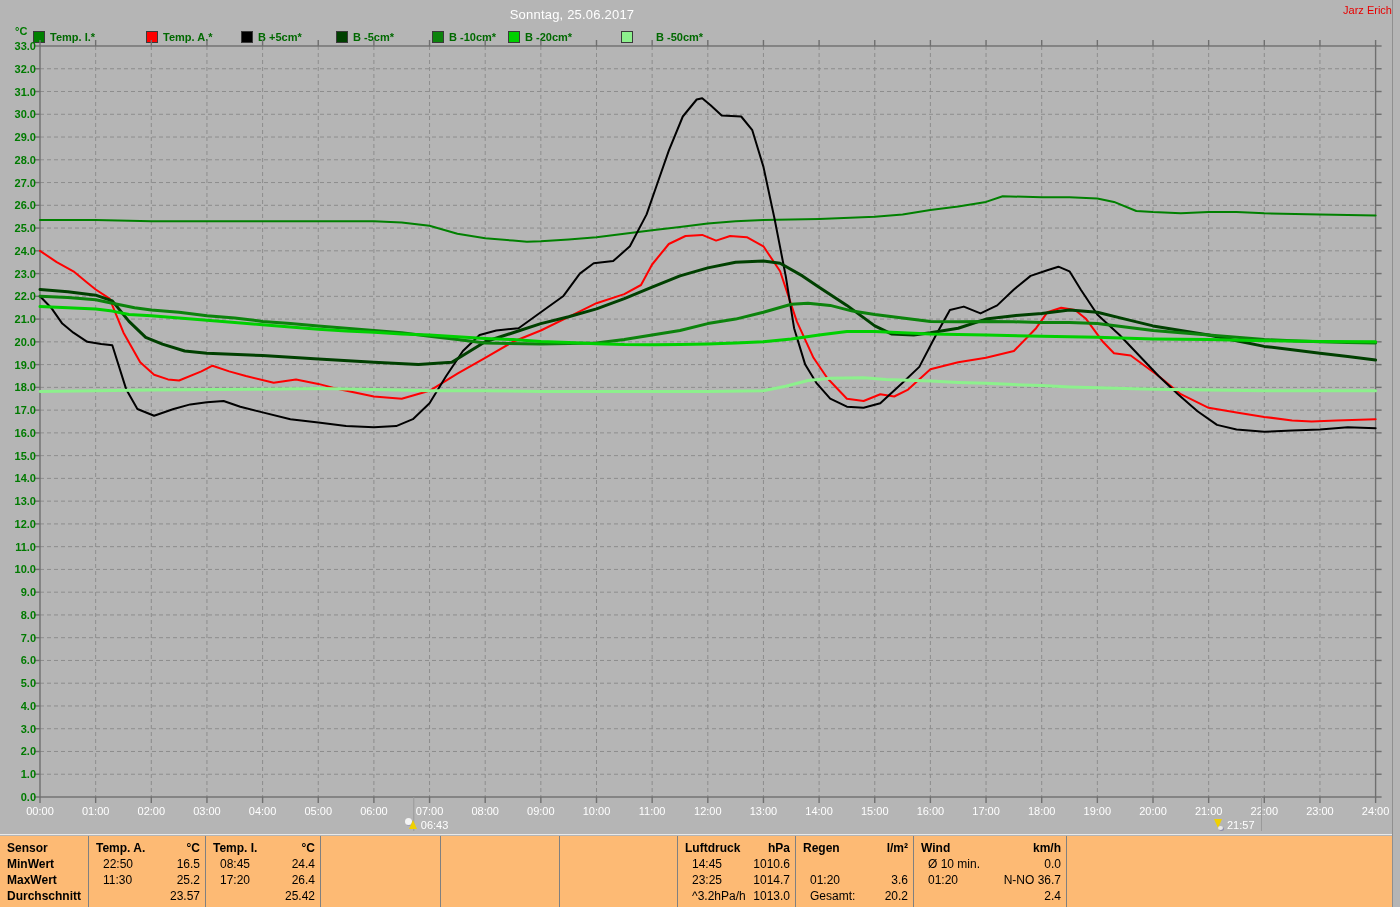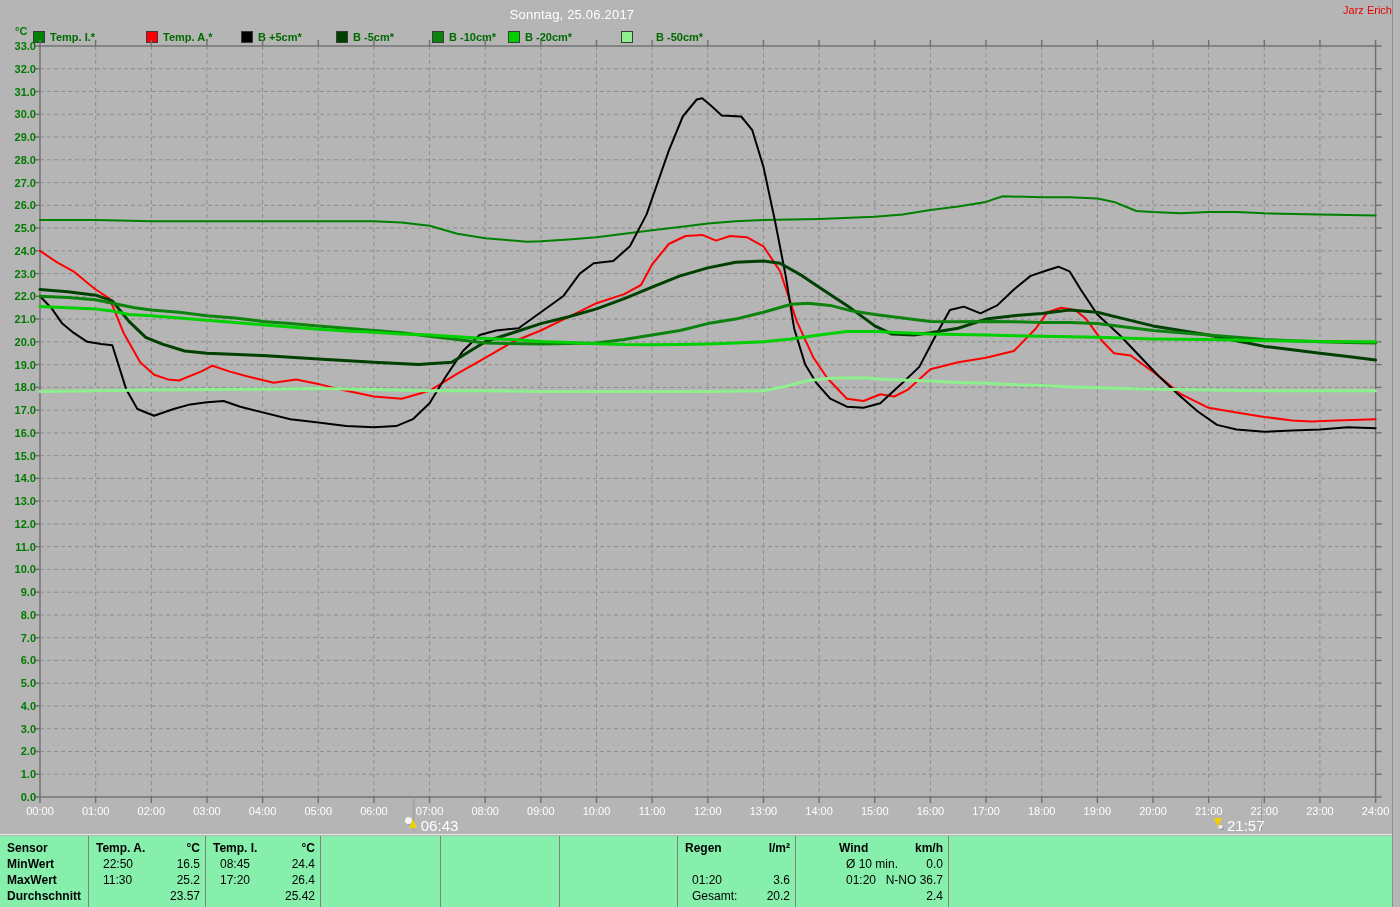--- a/index.html
+++ b/index.html
@@ -17,21 +17,21 @@
     position:absolute;top:4px;right:8px;color:#e80000;font-size:11px;
   }
   .unit-label{
     position:absolute;top:25px;left:15px;color:#007a00;font-size:11px;font-weight:bold;
   }
   .legend{position:absolute;top:30px;left:0;height:16px;width:1390px;}
   .legend-item{position:absolute;top:0;display:flex;align-items:center;height:14px;}
   .legend-swatch{width:10px;height:10px;display:inline-block;margin-right:5px;border:1px solid #3a3a3a;}
   .legend-label{font-size:11px;font-weight:bold;color:#006900;white-space:nowrap;}
   svg#chart-svg{position:absolute;left:0;top:0;}
-  .sunmark{position:absolute;top:817px;height:15px;display:flex;align-items:flex-start;color:#ffffff;font-size:15px;}
+  .sunmark{position:absolute;top:817px;height:15px;display:flex;align-items:center;color:#ffffff;font-size:11px;}
   .sun-ico{position:relative;width:14px;height:13px;display:inline-block;margin-right:2px;}
   .sunrise-ico::before{
     content:"";position:absolute;left:0;top:0;width:7px;height:7px;border-radius:50%;
     background:#f4f4f4;box-shadow:1px 1px 0 #9a9ab8;
   }
   .sunrise-ico::after{
     content:"";position:absolute;left:4px;top:2px;width:0;height:0;
     border-left:4px solid transparent;border-right:4px solid transparent;
     border-bottom:9px solid #f0d000;
   }
@@ -40,21 +40,21 @@
     border-left:4px solid transparent;border-right:4px solid transparent;
     border-top:9px solid #f0d000;
   }
   .sunset-ico::after{
     content:"";position:absolute;left:7px;bottom:1px;width:5px;height:4px;border-radius:50%;
     background:#e8e8e8;box-shadow:1px 1px 0 #8a8aa8;
   }
   .table-topline{position:absolute;left:0;top:834px;width:1393px;height:1px;background:#e9e9e9;}
   .stats-table{
     position:absolute;left:0;top:836px;width:1393px;height:71px;
-    background:#86efac;display:flex;color:#000;font-size:12px;
+    background:#fdba74;display:flex;color:#000;font-size:12px;
   }
   .st-col{box-sizing:border-box;padding-top:4px;}
   .st-col.bordered{border-left:1px solid #808080;}
   .st-row{height:16px;line-height:16px;display:flex;justify-content:space-between;white-space:nowrap;overflow:hidden;}
   .st-bold{font-weight:bold;}
   .st-left{padding-left:7px;}
   .st-time{padding-left:14px;}
   .st-right{padding-right:5px;text-align:right;}
   .right-border{position:absolute;top:0;left:1392px;width:1px;height:907px;background:#8f8f8f;}
 </style>
@@ -444,37 +444,55 @@
           <span class="st-time"></span>
           <span class="st-right"></span>
         </div>
         <div class="st-row">
           <span class="st-time"></span>
           <span class="st-right"></span>
         </div>
       </div>
       <div class="st-col bordered" style="width: 118px;">
         <div class="st-row st-bold">
+          <span class="st-left">Luftdruck</span>
+          <span class="st-right">hPa</span>
+        </div>
+        <div class="st-row">
+          <span class="st-time">14:45</span>
+          <span class="st-right">1010.6</span>
+        </div>
+        <div class="st-row">
+          <span class="st-time">23:25</span>
+          <span class="st-right">1014.7</span>
+        </div>
+        <div class="st-row">
+          <span class="st-time">^3.2hPa/h</span>
+          <span class="st-right">1013.0</span>
+        </div>
+      </div>
+      <div class="st-col bordered" style="width: 118px;">
+        <div class="st-row st-bold">
           <span class="st-left">Regen</span>
           <span class="st-right">l/m²</span>
         </div>
         <div class="st-row">
           <span class="st-time"></span>
           <span class="st-right"></span>
         </div>
         <div class="st-row">
           <span class="st-time">01:20</span>
           <span class="st-right">3.6</span>
         </div>
         <div class="st-row">
           <span class="st-time">Gesamt:</span>
           <span class="st-right">20.2</span>
         </div>
       </div>
-      <div class="st-col bordered" style="width: 153px; padding-left: 36px;">
+      <div class="st-col bordered" style="width: 153px;">
         <div class="st-row st-bold">
           <span class="st-left">Wind</span>
           <span class="st-right">km/h</span>
         </div>
         <div class="st-row">
           <span class="st-time">Ø 10 min.</span>
           <span class="st-right">0.0</span>
         </div>
         <div class="st-row">
           <span class="st-time">01:20</span>

